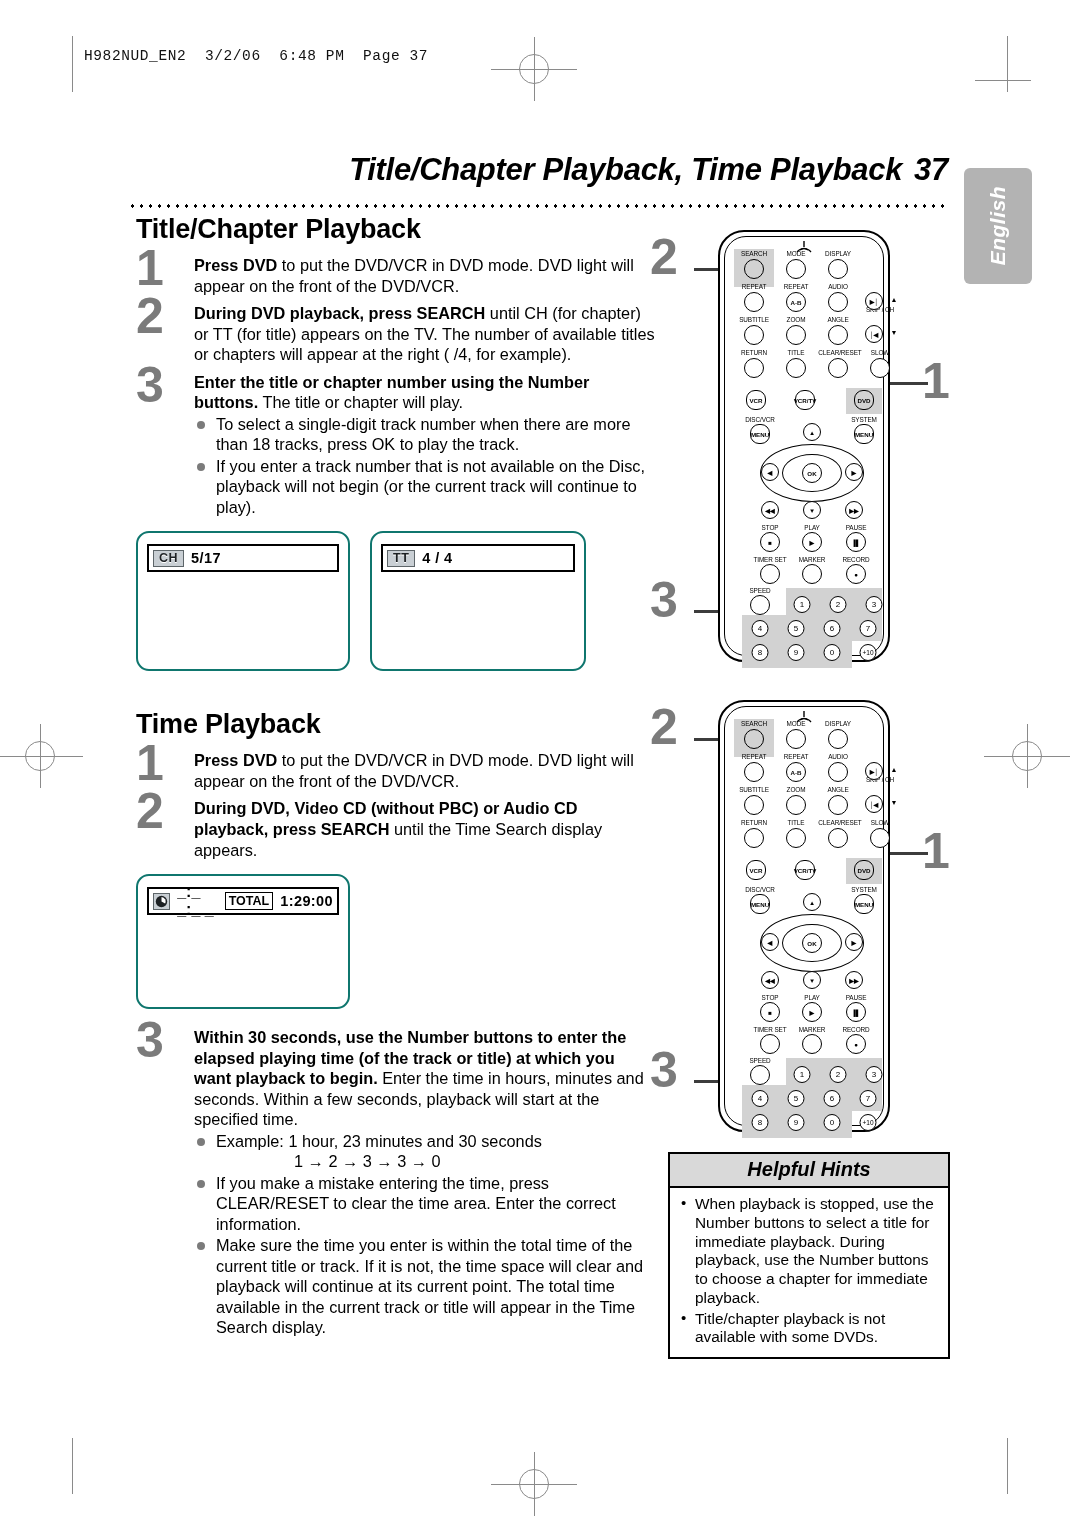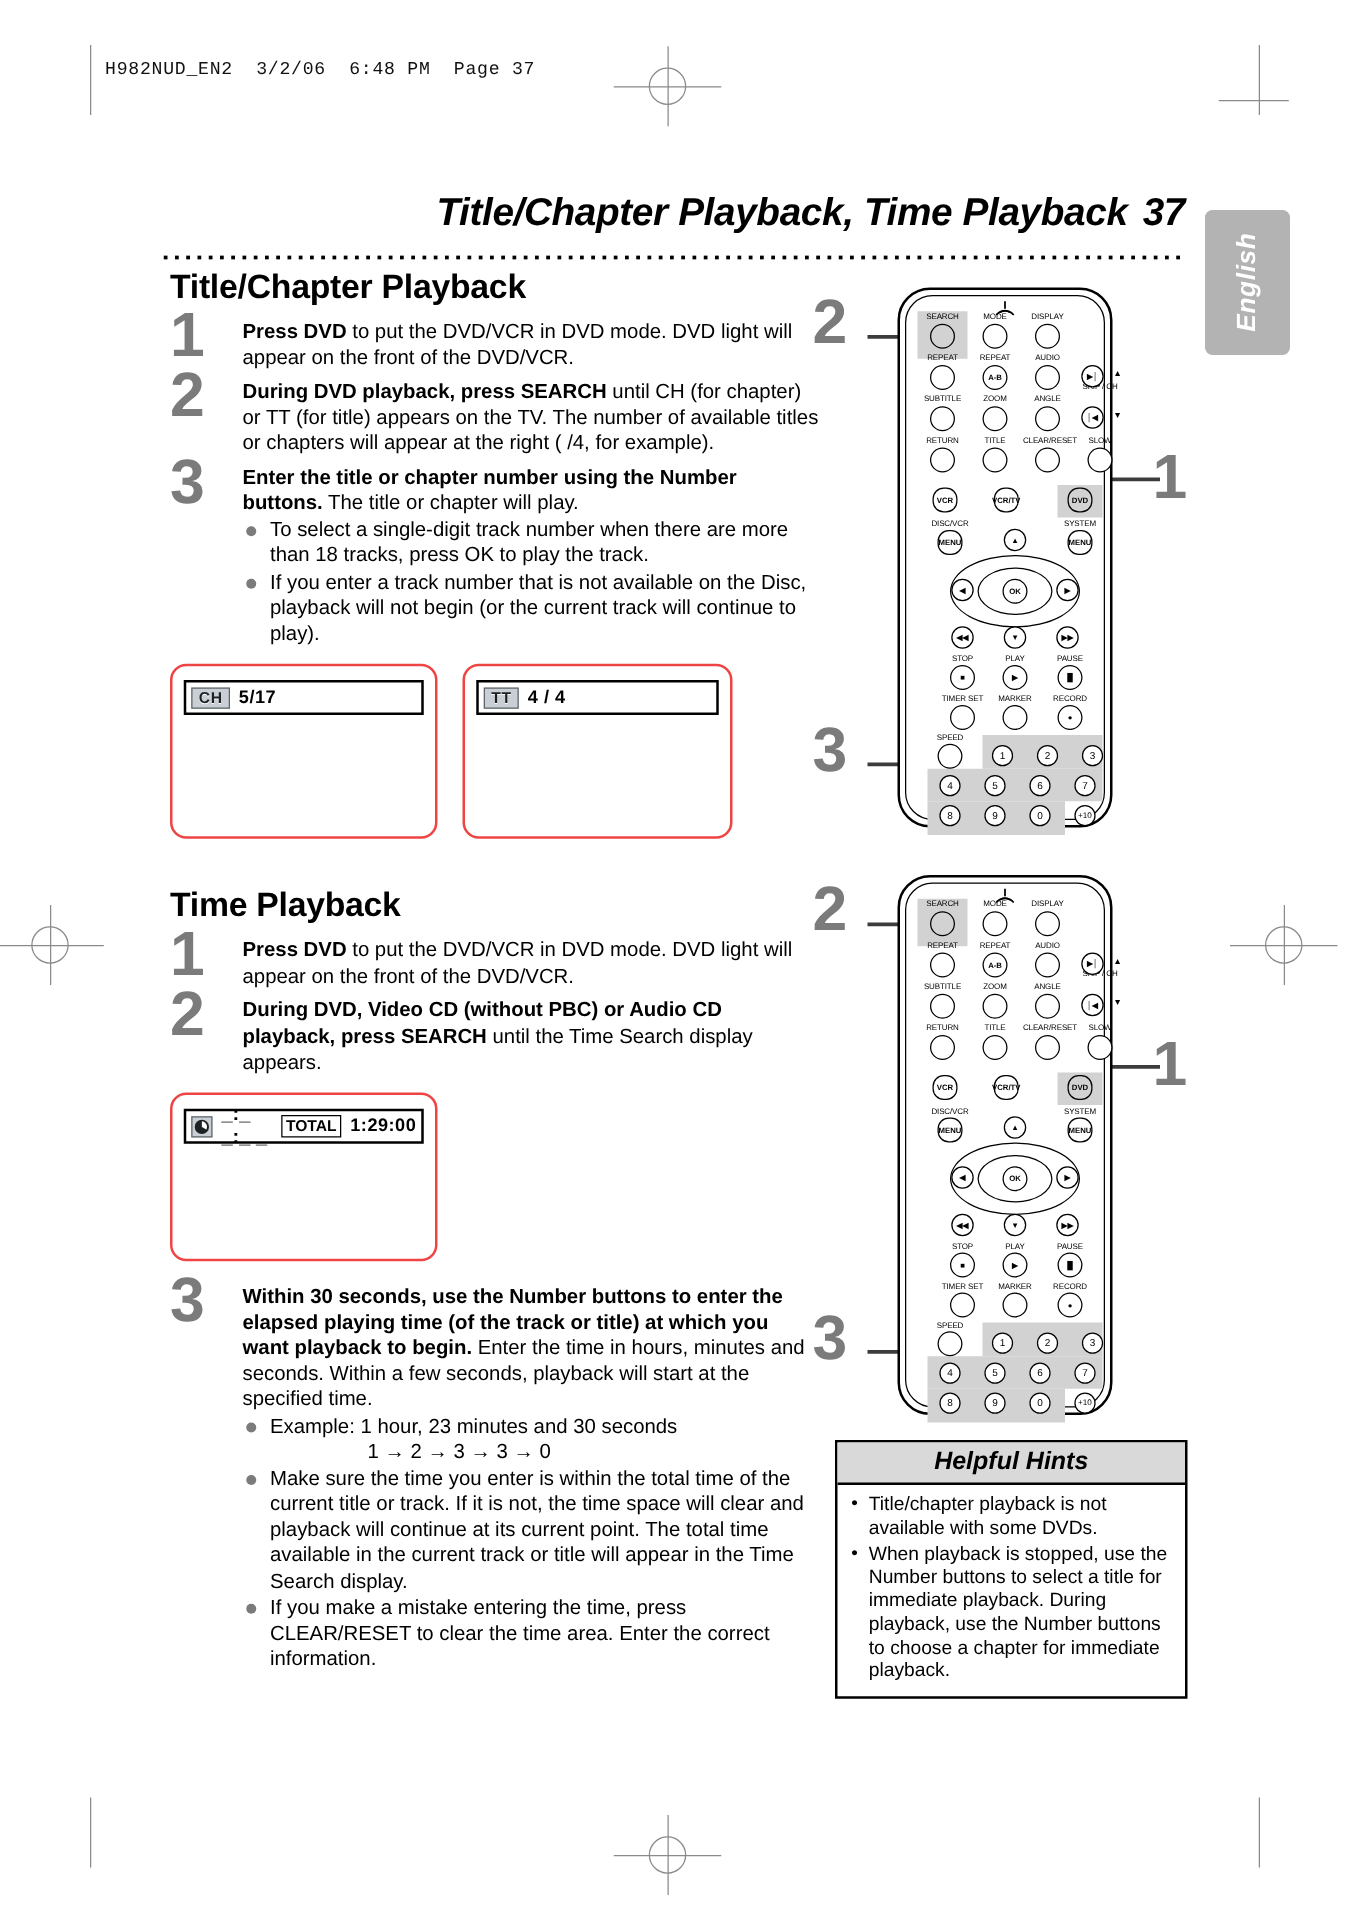--- a/index.html
+++ b/index.html
@@ -96,21 +96,21 @@
   }
   ul.bul li:before {
     content:""; position:absolute; left:3px; top:7px;
     width:8px; height:8px; border-radius:50%; background:#7b7b7b;
   }
   .indent-ex { display:block; padding-left:78px; }
 
   
   .screens { position:relative; margin-top:14px; display:flex; gap:20px; }
   .screen {
-    width:214px; height:140px; border:2px solid #ef4444;
+    width:214px; height:140px; border:2px solid #0f766e;
     border-radius:13px; background:#fff; padding:11px 9px 0 9px;
   }
   .screen.wide { width:216px; }
   .osd {
     border:2px solid #000; background:#fff; height:28px;
     display:flex; align-items:center; padding:0 4px; gap:7px;
   }
   .osd-tag {
     font-size:12.5px; font-weight:bold; letter-spacing:0.5px;
     background:#c9cfd4; border:1px solid #5d6569; color:#1d2124;
@@ -291,22 +291,22 @@
         <span class="osd-val">1:29:00</span>
       </div>
     </div>
   </div>
 
   <div class="step" style="margin-top:18px;">
     <span class="num">3</span>
     <p><b>Within 30 seconds, use the Number buttons to enter the elapsed playing time (of the track or title) at which you want playback to begin.</b><span> Enter the time in hours, minutes and seconds. Within a few seconds, playback will start at the specified time.</span></p>
     <ul class="bul">
       <li><span>Example: 1 hour, 23 minutes and 30 seconds</span><span class="indent-ex">1 → 2 → 3 → 3 → 0</span></li>
+      <li>If you make a mistake entering the time, press CLEAR/RESET to clear the time area. Enter the correct information.</li>
       <li>Make sure the time you enter is within the total time of the current title or track. If it is not, the time space will clear and playback will continue at its current point. The total time available in the current track or title will appear in the Time Search display.</li>
-      <li>If you make a mistake entering the time, press CLEAR/RESET to clear the time area. Enter the correct information.</li>
     </ul>
   </div>
 </div>
 
 <div id="remotes">
     <div class="callout" style="left:650px;top:232px;">2</div>
     <div class="leader" style="left:694px;top:268px;width:54px;"></div>
     <div class="callout" style="left:922px;top:356px;">1</div>
     <div class="leader" style="left:866px;top:382px;width:62px;"></div>
     <div class="callout" style="left:650px;top:575px;">3</div>
@@ -491,16 +491,16 @@
         <div class="btn num " style="left:66px;top:406px;">9</div>
         <div class="btn num " style="left:102px;top:406px;">0</div>
         <div class="btn num numplus" style="left:138px;top:406px;">+10</div>
       </div>
     </div>
   </div>
 
 <div class="hints">
   <div class="hints-hd">Helpful Hints</div>
   <ul>
+    <li>When playback is stopped, use the Number buttons to select a title for immediate playback. During playback, use the Number buttons to choose a chapter for immediate playback.</li>
     <li>Title/chapter playback is not available with some DVDs.</li>
-    <li>When playback is stopped, use the Number buttons to select a title for immediate playback. During playback, use the Number buttons to choose a chapter for immediate playback.</li>
   </ul>
 </div>
 
 </body></html>

